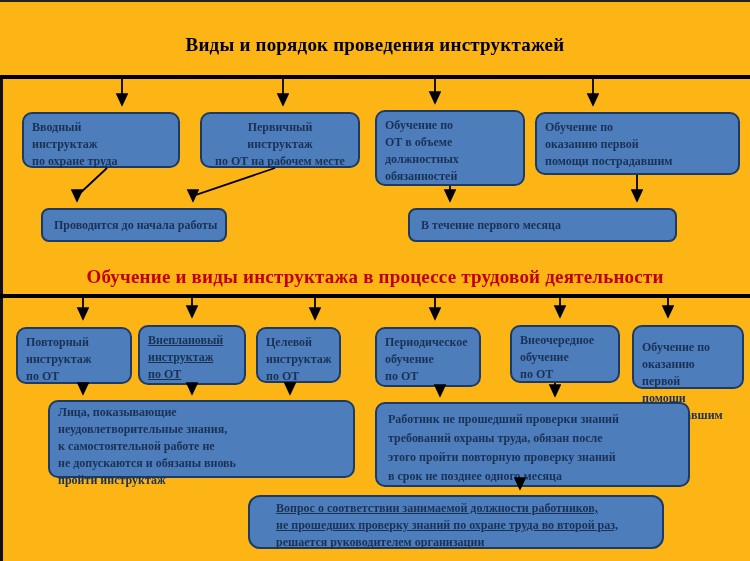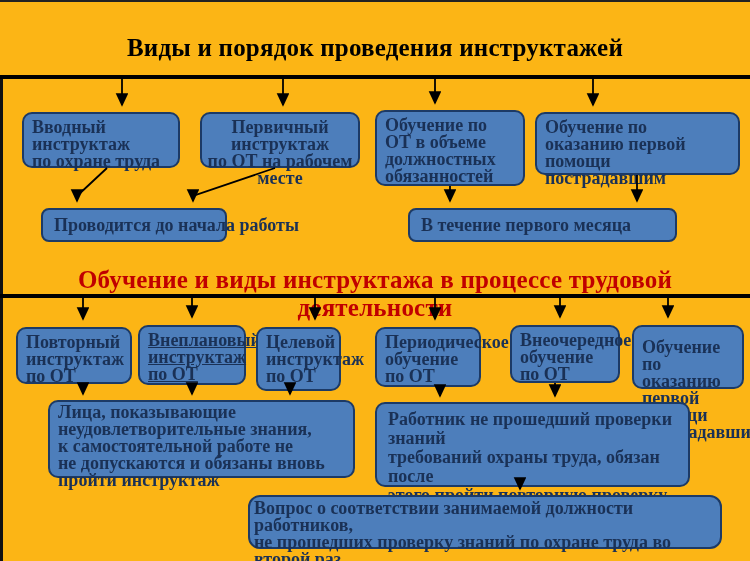--- a/index.html
+++ b/index.html
@@ -6,30 +6,30 @@
   .stage {
     position:relative; width:750px; height:561px;
     background: var(--background);
     overflow:hidden;
     font-family:"Liberation Serif","DejaVu Serif",serif;
     font-weight:bold;
   }
   .edge-top { position:absolute; top:0; left:0; width:750px; height:2px; background:#222; }
   .edge-left { position:absolute; top:75px; left:0; width:3px; height:486px; background:#111; }
   .rule { position:absolute; left:0; width:750px; height:4px; background: var(--line); }
-  .title { position:absolute; left:0; width:750px; text-align:center; font-size:25px; letter-spacing:.2px; }
+  .title { position:absolute; left:0; width:750px; text-align:center; font-size:19px; letter-spacing:.2px; }
   .title.t1 { top:34px; color:#000; }
   .title.t2 { top:266px; color: var(--accent_red); }
   .node {
     position:absolute; box-sizing:border-box;
     background: var(--box_fill);
     border:2.5px solid var(--box_border);
     border-radius:10px;
     color: var(--box_text);
-    font-size:18px; line-height:17px;
+    font-size:12px; line-height:17px;
     padding:5px 8px;
     white-space:pre-line;
   }
   .node.center { text-align:center; padding:5px 3px; }
   .node.vcenter { display:flex; align-items:center; padding:0 11px; white-space:nowrap; }
   .shift-up { display:block; margin-top:-10px; white-space:pre-line; }
   svg.connectors { position:absolute; top:0; left:0; width:750px; height:561px; pointer-events:none; }
   svg.connectors path { stroke: var(--line); stroke-width:1.8; fill:none; }
   svg.connectors marker path { fill: var(--line); stroke:none; }
 </style>
@@ -63,21 +63,21 @@
 
   <div class="title t2">Обучение и виды инструктажа в процессе трудовой деятельности</div>
   <div class="rule" style="top:294px;"></div>
 
   <div class="node" style="left:16px; top:327px; width:116px; height:57px;">Повторный
 инструктаж
 по ОТ</div>
   <div class="node" style="left:138px; top:325px; width:108px; height:60px;text-decoration:underline;">Внеплановый
 инструктаж
 по ОТ</div>
-  <div class="node" style="left:256px; top:327px; width:85px; height:64px;">Целевой
+  <div class="node" style="left:256px; top:327px; width:85px; height:56px;">Целевой
 инструктаж
 по ОТ</div>
   <div class="node" style="left:375px; top:327px; width:106px; height:60px;">Периодическое
  обучение
 по ОТ</div>
   <div class="node" style="left:510px; top:325px; width:110px; height:58px;">Внеочередное
 обучение
  по ОТ</div>
   <div class="node" style="left:632px; top:325px; width:112px; height:64px;">
     <span class="shift-up">Обучение по
@@ -89,21 +89,21 @@
 
   <div class="node" style="left:48px; top:400px; width:307px; height:78px; padding-top:2px;">Лица, показывающие
 неудовлетворительные знания,
  к самостоятельной работе не
 не допускаются и обязаны вновь
 пройти инструктаж</div>
   <div class="node" style="left:375px; top:402px; width:315px; height:85px; line-height:19px; padding:6px 11px;">Работник не прошедший  проверки знаний
 требований охраны труда, обязан после
 этого пройти повторную проверку знаний
 в срок не позднее одного месяца</div>
-  <div class="node" style="left:248px; top:495px; width:474px; height:54px; border-radius:12px; padding:3px 4px;">Вопрос о соответствии занимаемой  должности работников,
+  <div class="node" style="left:248px; top:495px; width:416px; height:54px; border-radius:12px; padding:3px 26px;text-decoration:underline;">Вопрос о соответствии занимаемой  должности работников,
  не прошедших проверку знаний по охране труда во второй раз,
  решается руководителем организации</div>
 
   <svg class="connectors" viewBox="0 0 750 561">
     <defs>
       <marker id="ah" markerWidth="9" markerHeight="8" refX="6.5" refY="3.5" orient="auto">
         <path d="M0,0 L0,7 L7.5,3.5 z"></path>
       </marker>
     </defs>
     <path d="M122 79 L122 105" marker-end="url(#ah)"></path>

